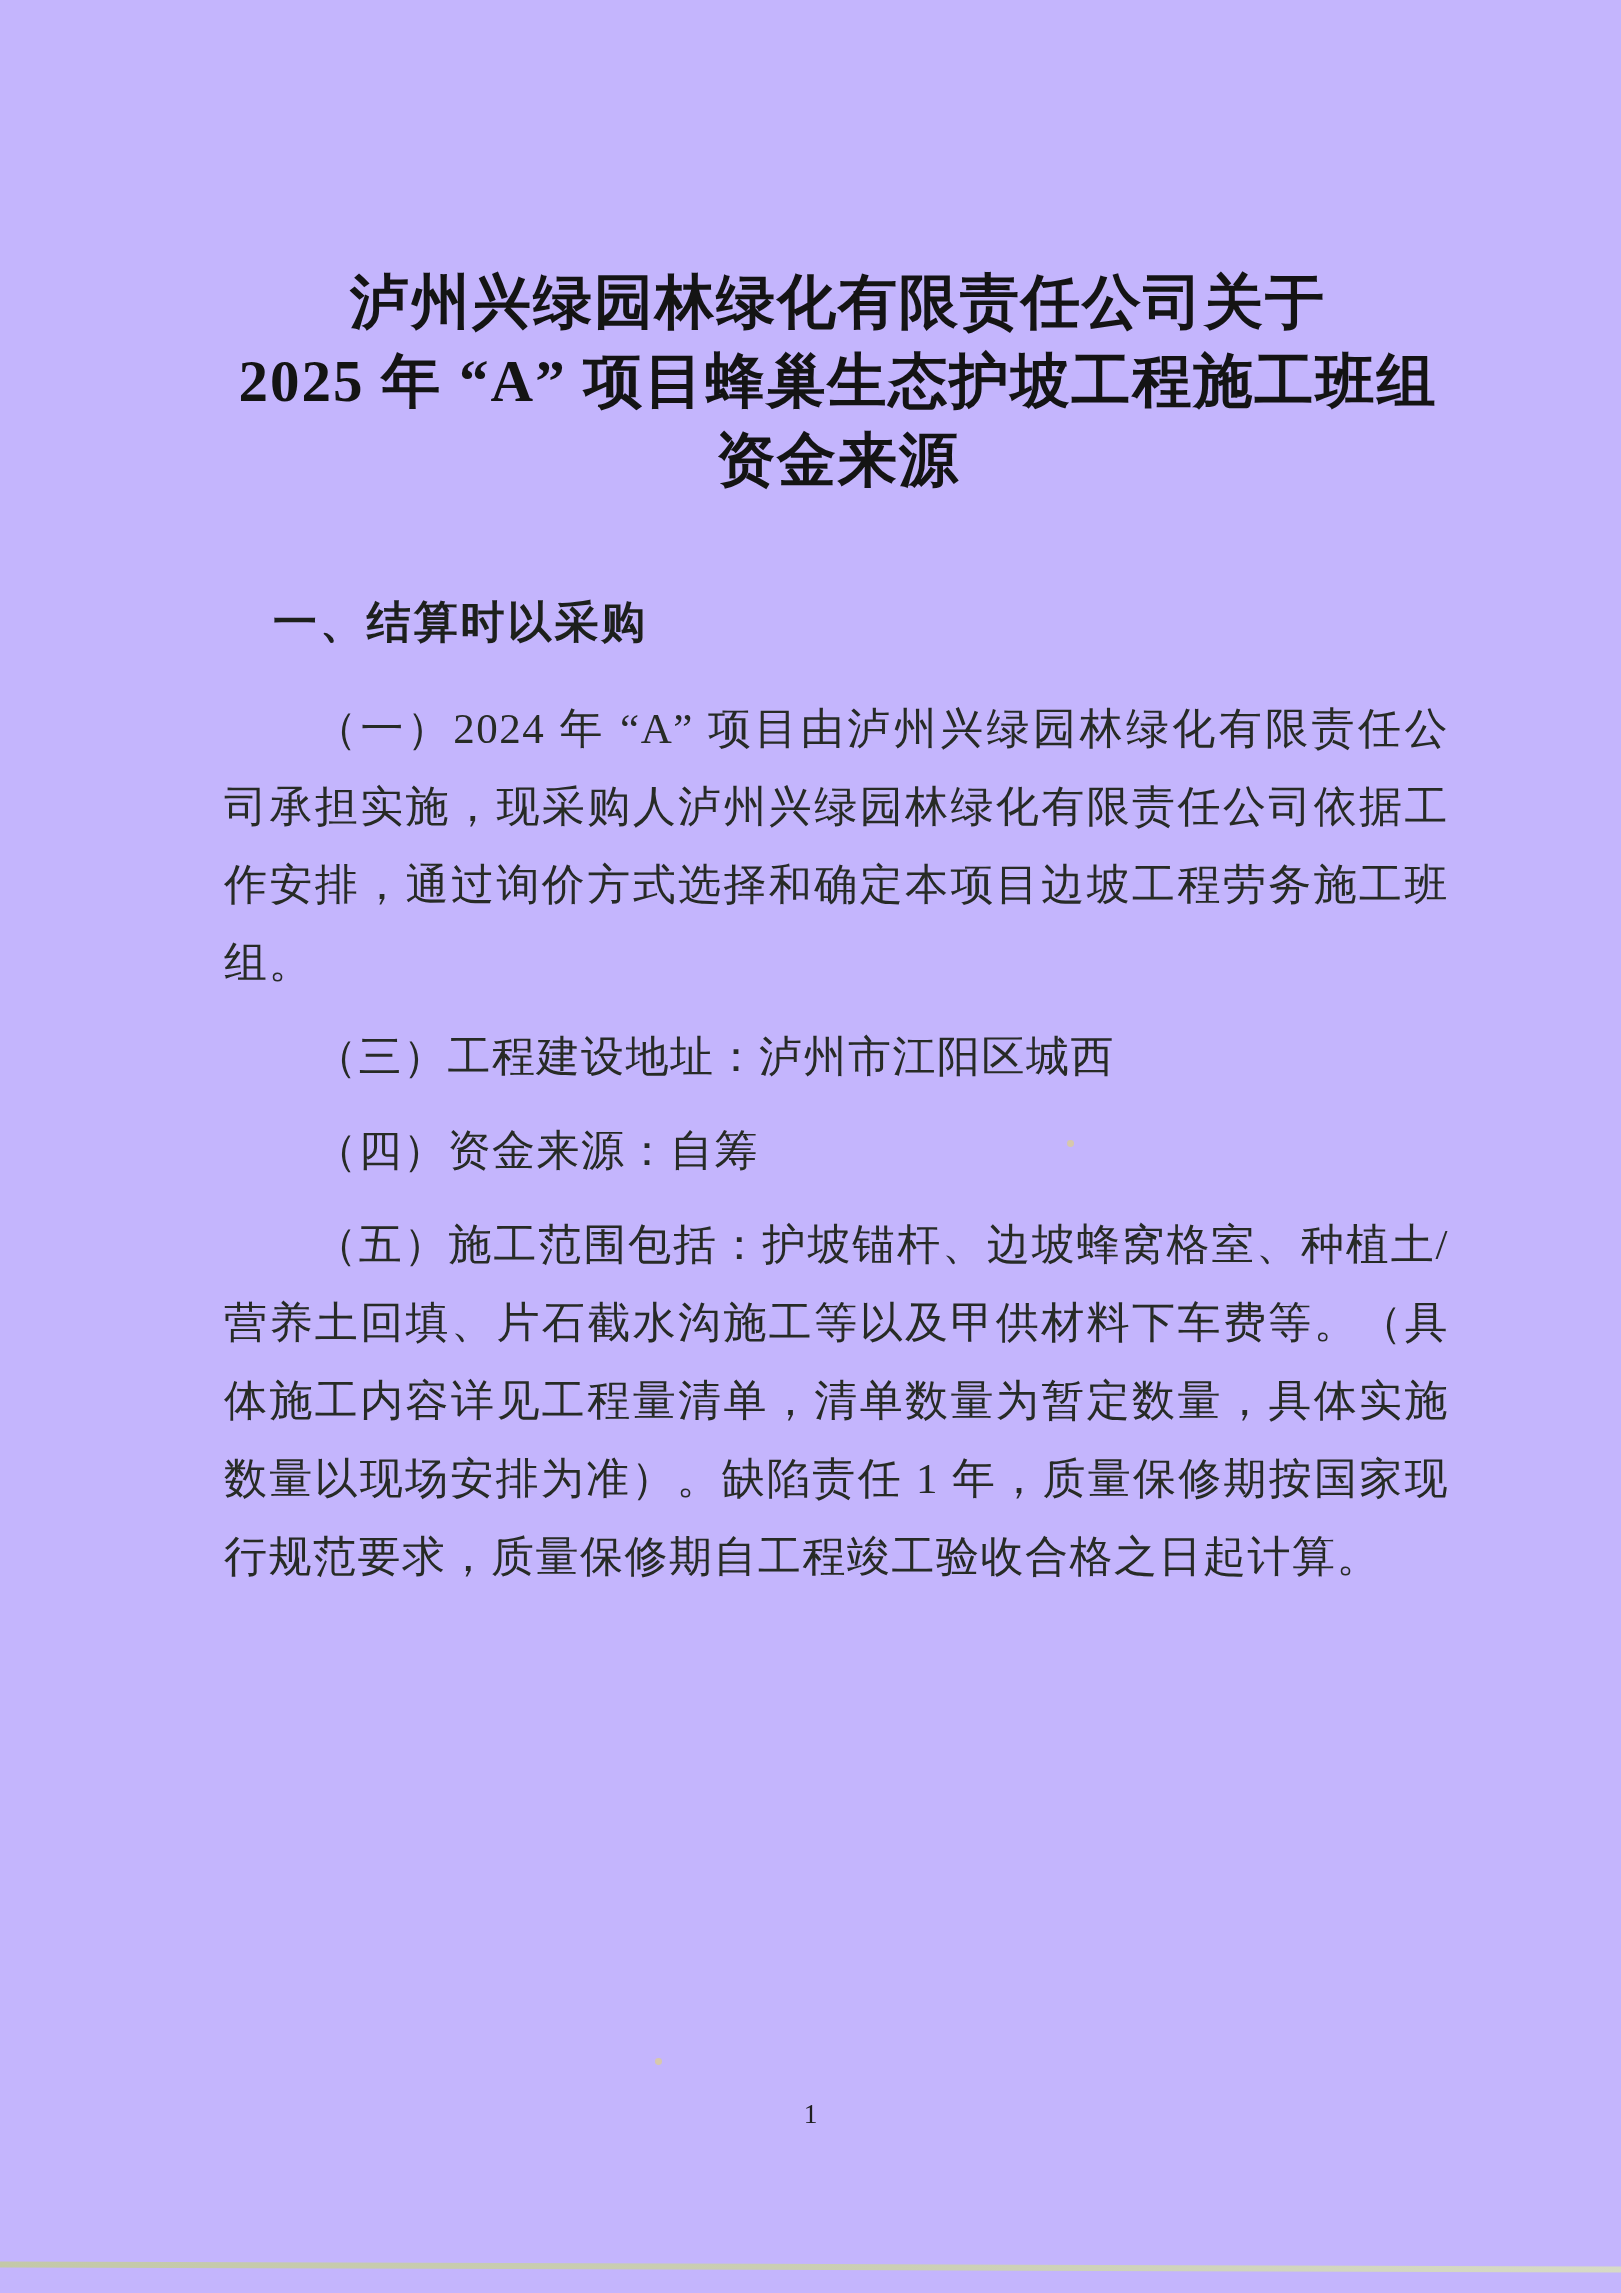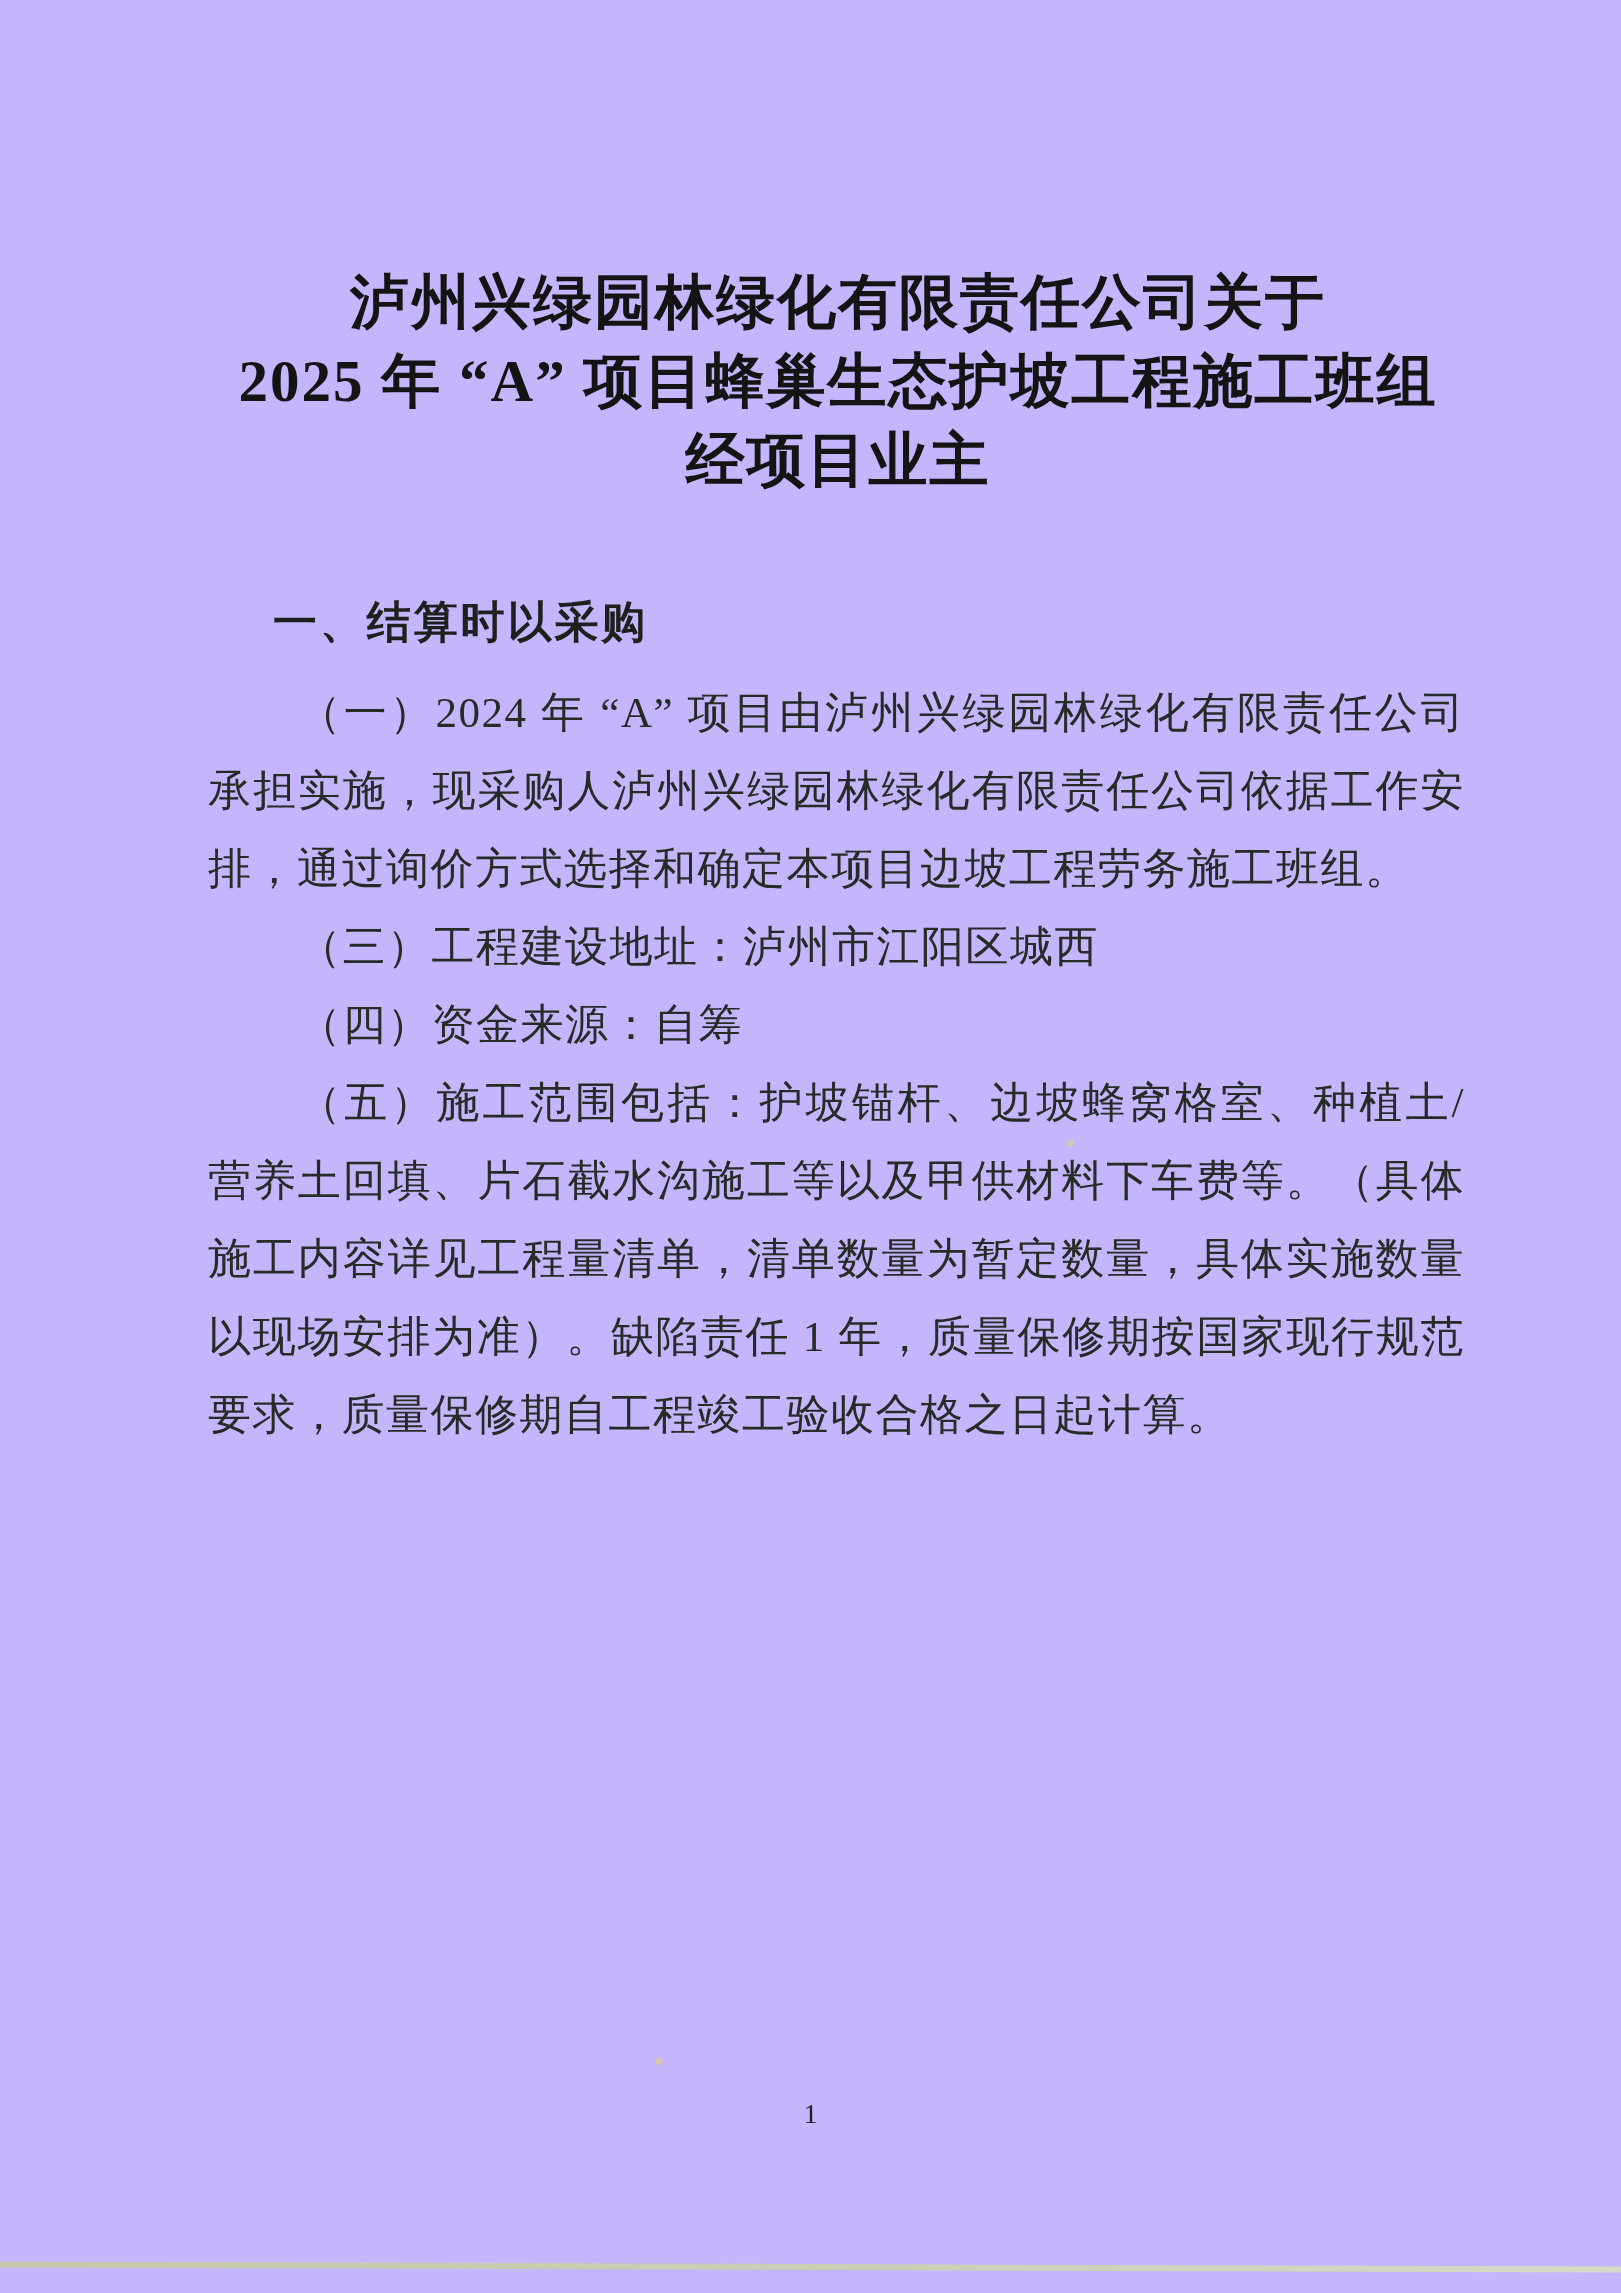--- a/index.html
+++ b/index.html
@@ -49,21 +49,21 @@
     width: 1257px;
     font-family: "Liberation Serif", serif;
     font-size: 43px;
     line-height: 78px;
     letter-spacing: 1.5px;
     text-align: justify;
     text-justify: inter-character;
     color: #272b26;
   }
   .doc-body p {
-    margin: 0;
+    margin: 16px;
     padding: 0;
     text-indent: 90px;
   }
   .page-footer {
     position: absolute;
     top: 2099px;
     left: 0;
     width: 100%;
     text-align: center;
     font-family: "Liberation Serif", serif;
@@ -91,21 +91,21 @@
   .speck-2 { left: 655px;  top: 2058px; }
 </style>
 </head>
 <body>
 
 <div class="page">
 
   <div class="doc-title">
     <div>泸州兴绿园林绿化有限责任公司关于</div>
     <div>2025 年 “A” 项目蜂巢生态护坡工程施工班组</div>
-    <div>经项目业主</div>
+    <div>资金来源</div>
   </div>
 
   <div class="section-heading">一、结算时以采购</div>
 
   <div class="doc-body">
     <p>（一）2024 年 “A” 项目由泸州兴绿园林绿化有限责任公司承担实施，现采购人泸州兴绿园林绿化有限责任公司依据工作安排，通过询价方式选择和确定本项目边坡工程劳务施工班组。</p>
     <p>（三）工程建设地址：泸州市江阳区城西</p>
     <p>（四）资金来源：自筹</p>
     <p>（五）施工范围包括：护坡锚杆、边坡蜂窝格室、种植土/营养土回填、片石截水沟施工等以及甲供材料下车费等。（具体施工内容详见工程量清单，清单数量为暂定数量，具体实施数量以现场安排为准）。缺陷责任 1 年，质量保修期按国家现行规范要求，质量保修期自工程竣工验收合格之日起计算。</p>
   </div>

